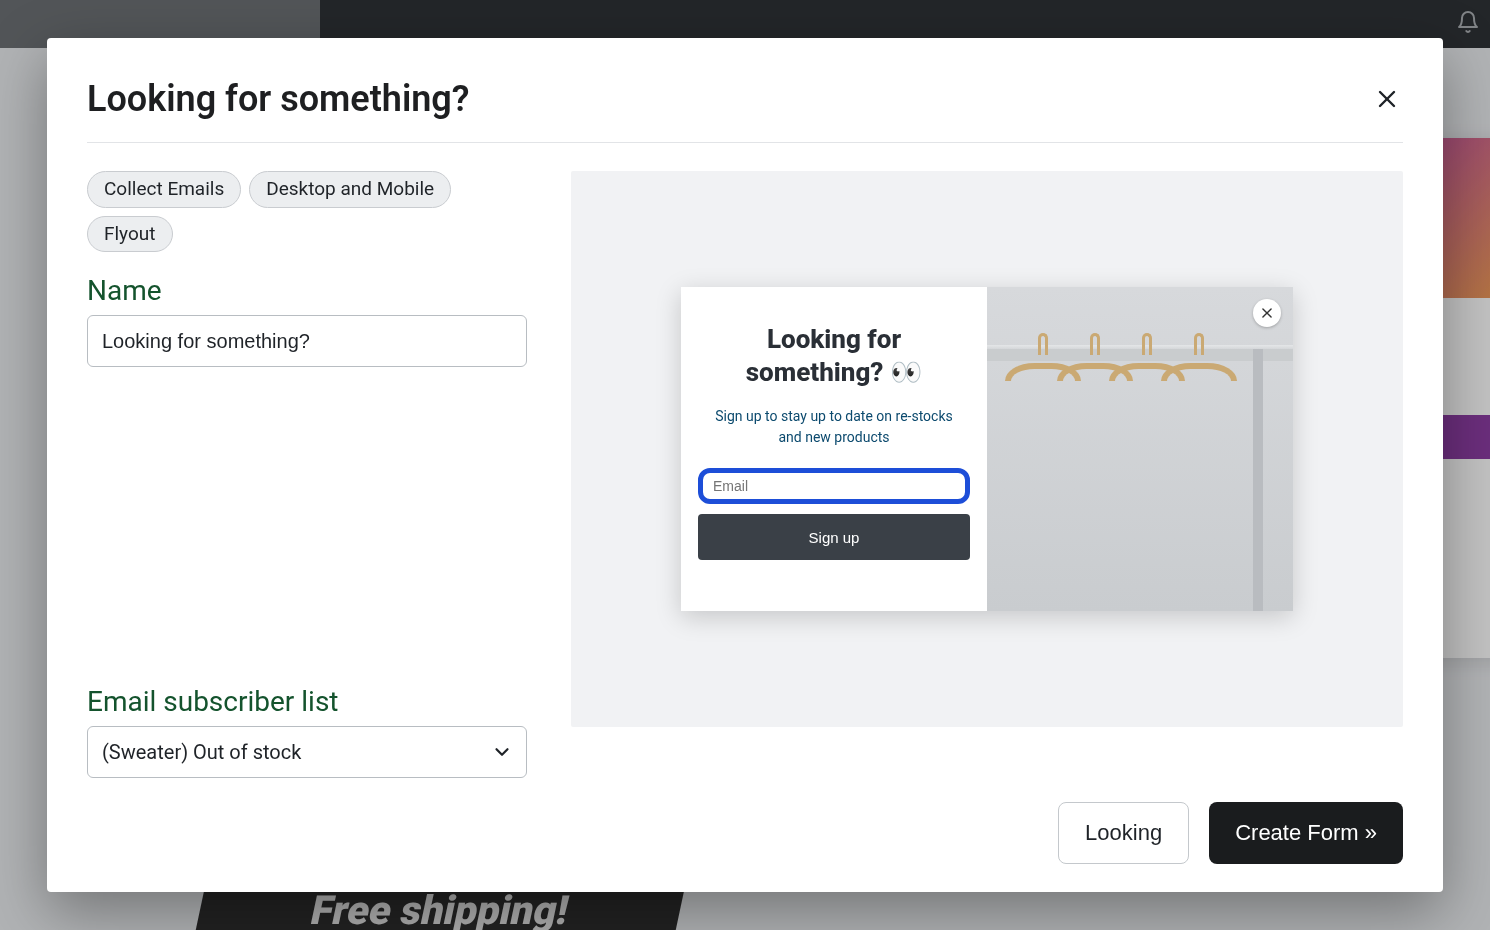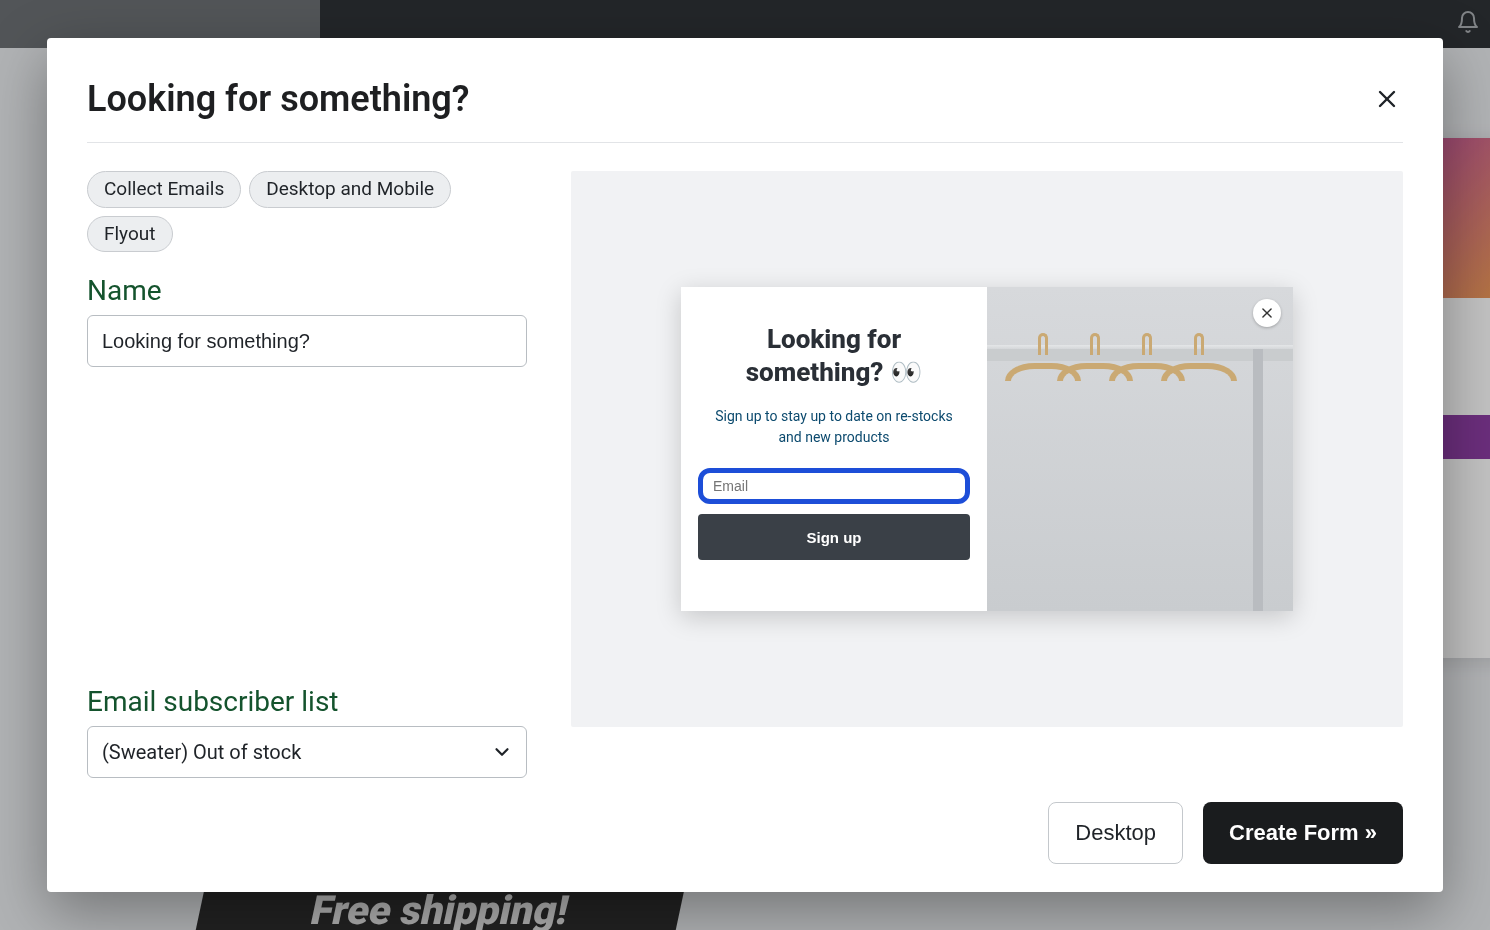--- a/index.html
+++ b/index.html
@@ -103,38 +103,38 @@
   .flyout {
     width: 612px; height: 324px; background: #fff; display: flex; position: relative;
     box-shadow: 0 6px 24px rgba(0,0,0,.18);
   }
   .flyout-left {
     width: 50%; padding: 36px 28px 28px; text-align: center; display:flex; flex-direction:column; align-items:center;
   }
   .flyout-title { font-size: 26px; font-weight: 800; color: #2a2f36; line-height: 1.25; }
   .flyout-sub { font-size: 14px; color: #0c4a6e; margin-top: 18px; line-height: 1.5; }
   .flyout-input { margin-top: 20px; width: 272px; height: 36px; border:5px solid #1d4ed8; border-radius:12px; padding:0 10px; font-size: 14px; }
-  .flyout-btn { margin-top: 10px; width: 272px; height: 46px; color:#fff; background:#3a4047; border:none; border-radius:4px; font-weight:700; font-size:15px; }
+  .flyout-btn { margin-top: 10px; width: 272px; height: 46px; color:#fff; background:#3a4047; border:none; border-radius:4px; font-weight:400; font-size:15px; }
   .flyout-right { width: 50%; position: relative; overflow:hidden; }
   .flyout-right .photo { position:absolute; inset:0; background: linear-gradient(180deg,#d7d9dc 0%, #c9cccf 100%); }
   .rail { position:absolute; top:62px; left:-40px; right:-20px; height:12px; background:#c9ccce; border-radius:6px; }
   .rail:after{content:"";position:absolute;top:-4px;left:0;right:0;height:4px;background:linear-gradient(#e4e6e8,transparent);} 
   .pole { position:absolute; top:62px; right:30px; width:10px; bottom:0; background:#b9bcc0; }
   .hanger { position:absolute; top:64px; width:76px; height:52px; }
   .hanger .hook{position:absolute;top:-18px;left:50%;transform:translateX(-50%);width:10px;height:22px;border:3px solid #caa973;border-bottom:none;border-radius:10px 10px 0 0;}
   .hanger .bar{position:absolute;top:12px;left:0;right:0;height:18px;border-top:6px solid #caa973;border-left:6px solid #caa973;border-right:6px solid #caa973;border-radius:36px 36px 0 0 / 22px 22px 0 0;} 
   .flyout-close { position:absolute; top:12px; right:12px; width:28px; height:28px; border-radius:50%; background:#fff; display:flex;align-items:center;justify-content:center; box-shadow:0 1px 3px rgba(0,0,0,.25); }
   .flyout-close svg{width:14px;height:14px;color:#333;}
 
   .modal-footer {
     display: flex; justify-content: flex-end; gap: 20px; margin-top: 24px;
   }
   .btn { height: 62px; padding: 0 26px; border-radius: 8px; font-size: 22px; font-weight: 500; cursor: pointer; display:inline-flex; align-items:center; }
   .btn-secondary { background:#fff; color:#1f2328; border:1px solid #c4c8cc; }
-  .btn-primary { background:#1a1c1e; color:#fff; border:none; font-weight:700; }
+  .btn-primary { background:#1a1c1e; color:#fff; border:none; font-weight:400; }
 </style>
 </head>
 <body>
 
 <div class="backdrop">
   <div class="bg-page">
     <div class="side-card">
       <div class="side-img"></div>
       <div class="side-title">uq</div>
       <div class="side-line">art in t</div>
@@ -229,16 +229,16 @@
                 <line x1="5" y1="5" x2="19" y2="19"></line>
                 <line x1="19" y1="5" x2="5" y2="19"></line>
               </svg>
           </div>
         </div>
       </div>
     </div>
   </div>
 
   <div class="modal-footer">
-    <button class="btn btn-secondary">Desktop</button>
+    <button class="btn btn-secondary">Looking</button>
     <button class="btn btn-primary">Create Form »</button>
   </div>
 </div>
 
 </body></html>

